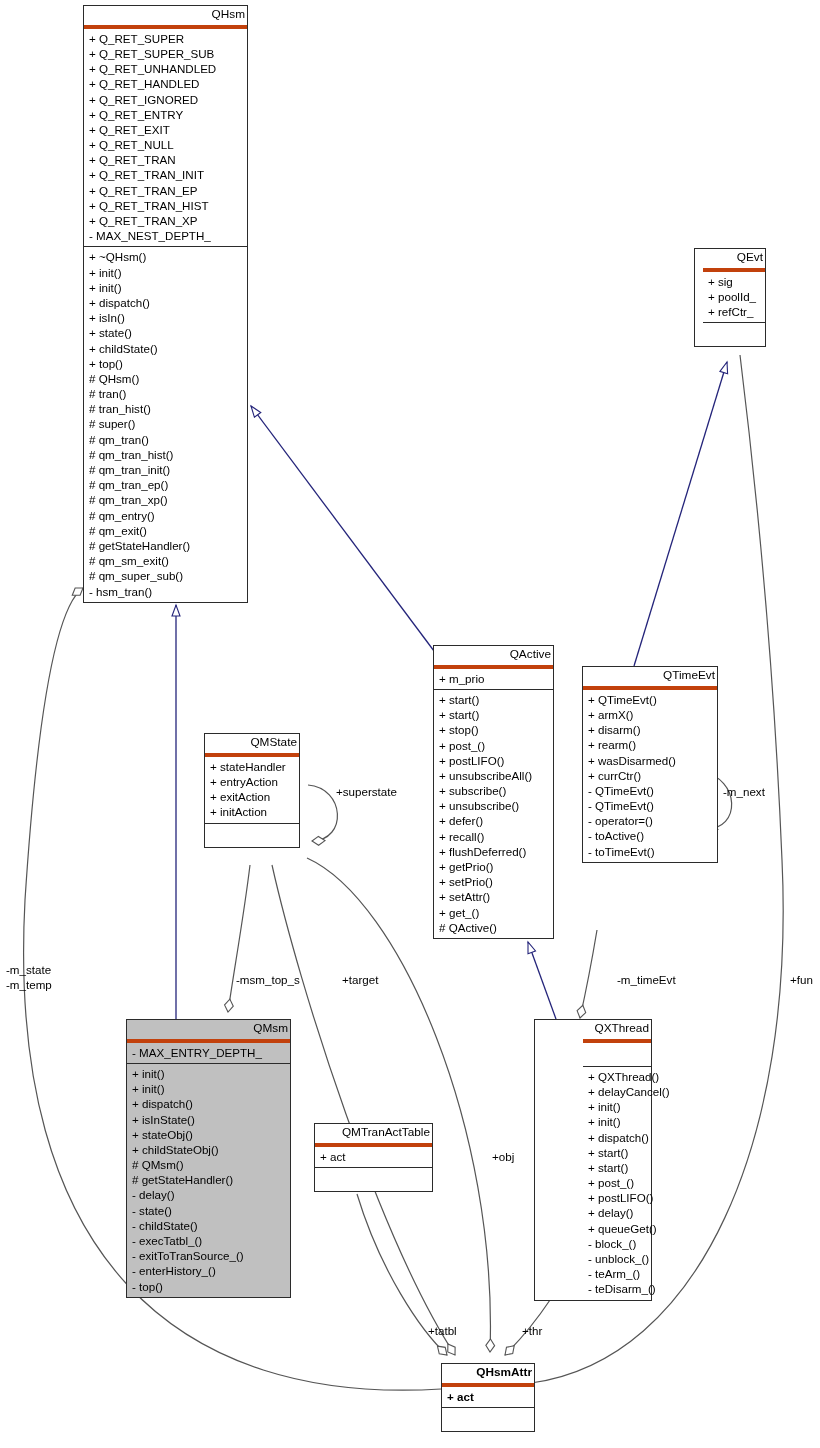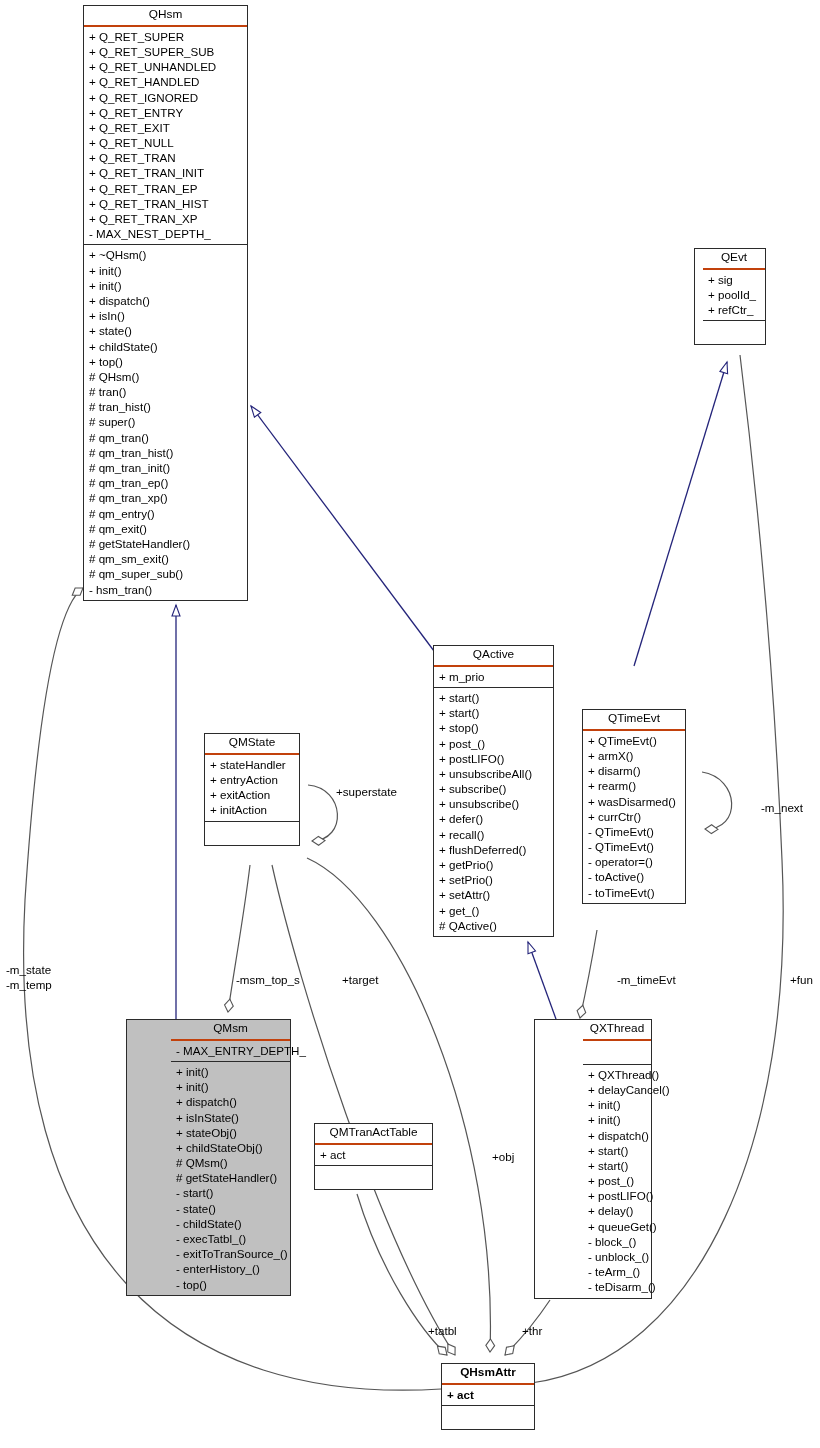--- a/index.html
+++ b/index.html
@@ -22,25 +22,25 @@
   }
   .umlbox{
     position:absolute;
     box-sizing:border-box;
     border:1px solid #2b2b2b;
     background:#ffffff;
     font-size:11.6px;
     line-height:1.0;
     color:#000000;
   }
-  .umlbox.shaded{ background:#c0c0c0;padding-left:44px; }
+  .umlbox.shaded{ background:#c0c0c0; }
   .cls-title{
-    text-align:center;
+    text-align:right;
     padding:3px 2px 4px 2px;
-    border-bottom:2px solid #c2410c;
+    border-bottom:4px solid #c2410c;
     font-size:11.8px;
     white-space:nowrap;
   }
   .cls-sect{
     border-bottom:1px solid #2b2b2b;
     padding:2px 0 3px 0;
   }
   .cls-sect:last-child{ border-bottom:none; }
   .cls-sect.empty{ min-height:18px; }
   .row{
@@ -175,21 +175,21 @@
       <div class="row">+ recall()</div>
       <div class="row">+ flushDeferred()</div>
       <div class="row">+ getPrio()</div>
       <div class="row">+ setPrio()</div>
       <div class="row">+ setAttr()</div>
       <div class="row">+ get_()</div>
       <div class="row"># QActive()</div>
     </div>
   </div>
 
-  <div class="umlbox" style="left:582px; top:666px; width:104px;margin-top:43px;">
+  <div class="umlbox" style="left:582px; top:666px; width:136px;">
     <div class="cls-title">QTimeEvt</div>
     <div class="cls-sect">
       <div class="row">+ QTimeEvt()</div>
       <div class="row">+ armX()</div>
       <div class="row">+ disarm()</div>
       <div class="row">+ rearm()</div>
       <div class="row">+ wasDisarmed()</div>
       <div class="row">+ currCtr()</div>
       <div class="row">- QTimeEvt()</div>
       <div class="row">- QTimeEvt()</div>
@@ -217,21 +217,21 @@
     </div>
     <div class="cls-sect">
       <div class="row">+ init()</div>
       <div class="row">+ init()</div>
       <div class="row">+ dispatch()</div>
       <div class="row">+ isInState()</div>
       <div class="row">+ stateObj()</div>
       <div class="row">+ childStateObj()</div>
       <div class="row"># QMsm()</div>
       <div class="row"># getStateHandler()</div>
-      <div class="row">- start()</div>
+      <div class="row">- delay()</div>
       <div class="row">- state()</div>
       <div class="row">- childState()</div>
       <div class="row">- execTatbl_()</div>
       <div class="row">- exitToTranSource_()</div>
       <div class="row">- enterHistory_()</div>
       <div class="row">- top()</div>
     </div>
   </div>
 
   <div class="umlbox" style="left:534px; top:1019px; width:118px;padding-left:48px;">
@@ -271,19 +271,19 @@
     </div>
     <div class="cls-sect empty"></div>
   </div>
 
   <div class="edge-label" style="left:6px; top:963px;">-m_state</div>
   <div class="edge-label" style="left:6px; top:978px;">-m_temp</div>
   <div class="edge-label" style="left:236px; top:973px;">-msm_top_s</div>
   <div class="edge-label" style="left:342px; top:973px;">+target</div>
   <div class="edge-label" style="left:336px; top:785px;">+superstate</div>
   <div class="edge-label" style="left:617px; top:973px;">-m_timeEvt</div>
-  <div class="edge-label" style="left:761px; top:785px;margin-top:16px;">-m_next</div>
+  <div class="edge-label" style="left:723px; top:785px;">-m_next</div>
   <div class="edge-label" style="left:790px; top:973px;">+fun</div>
   <div class="edge-label" style="left:492px; top:1150px;">+obj</div>
   <div class="edge-label" style="left:428px; top:1324px;">+tatbl</div>
   <div class="edge-label" style="left:522px; top:1324px;">+thr</div>
 
 </div>
 
 </body></html>

